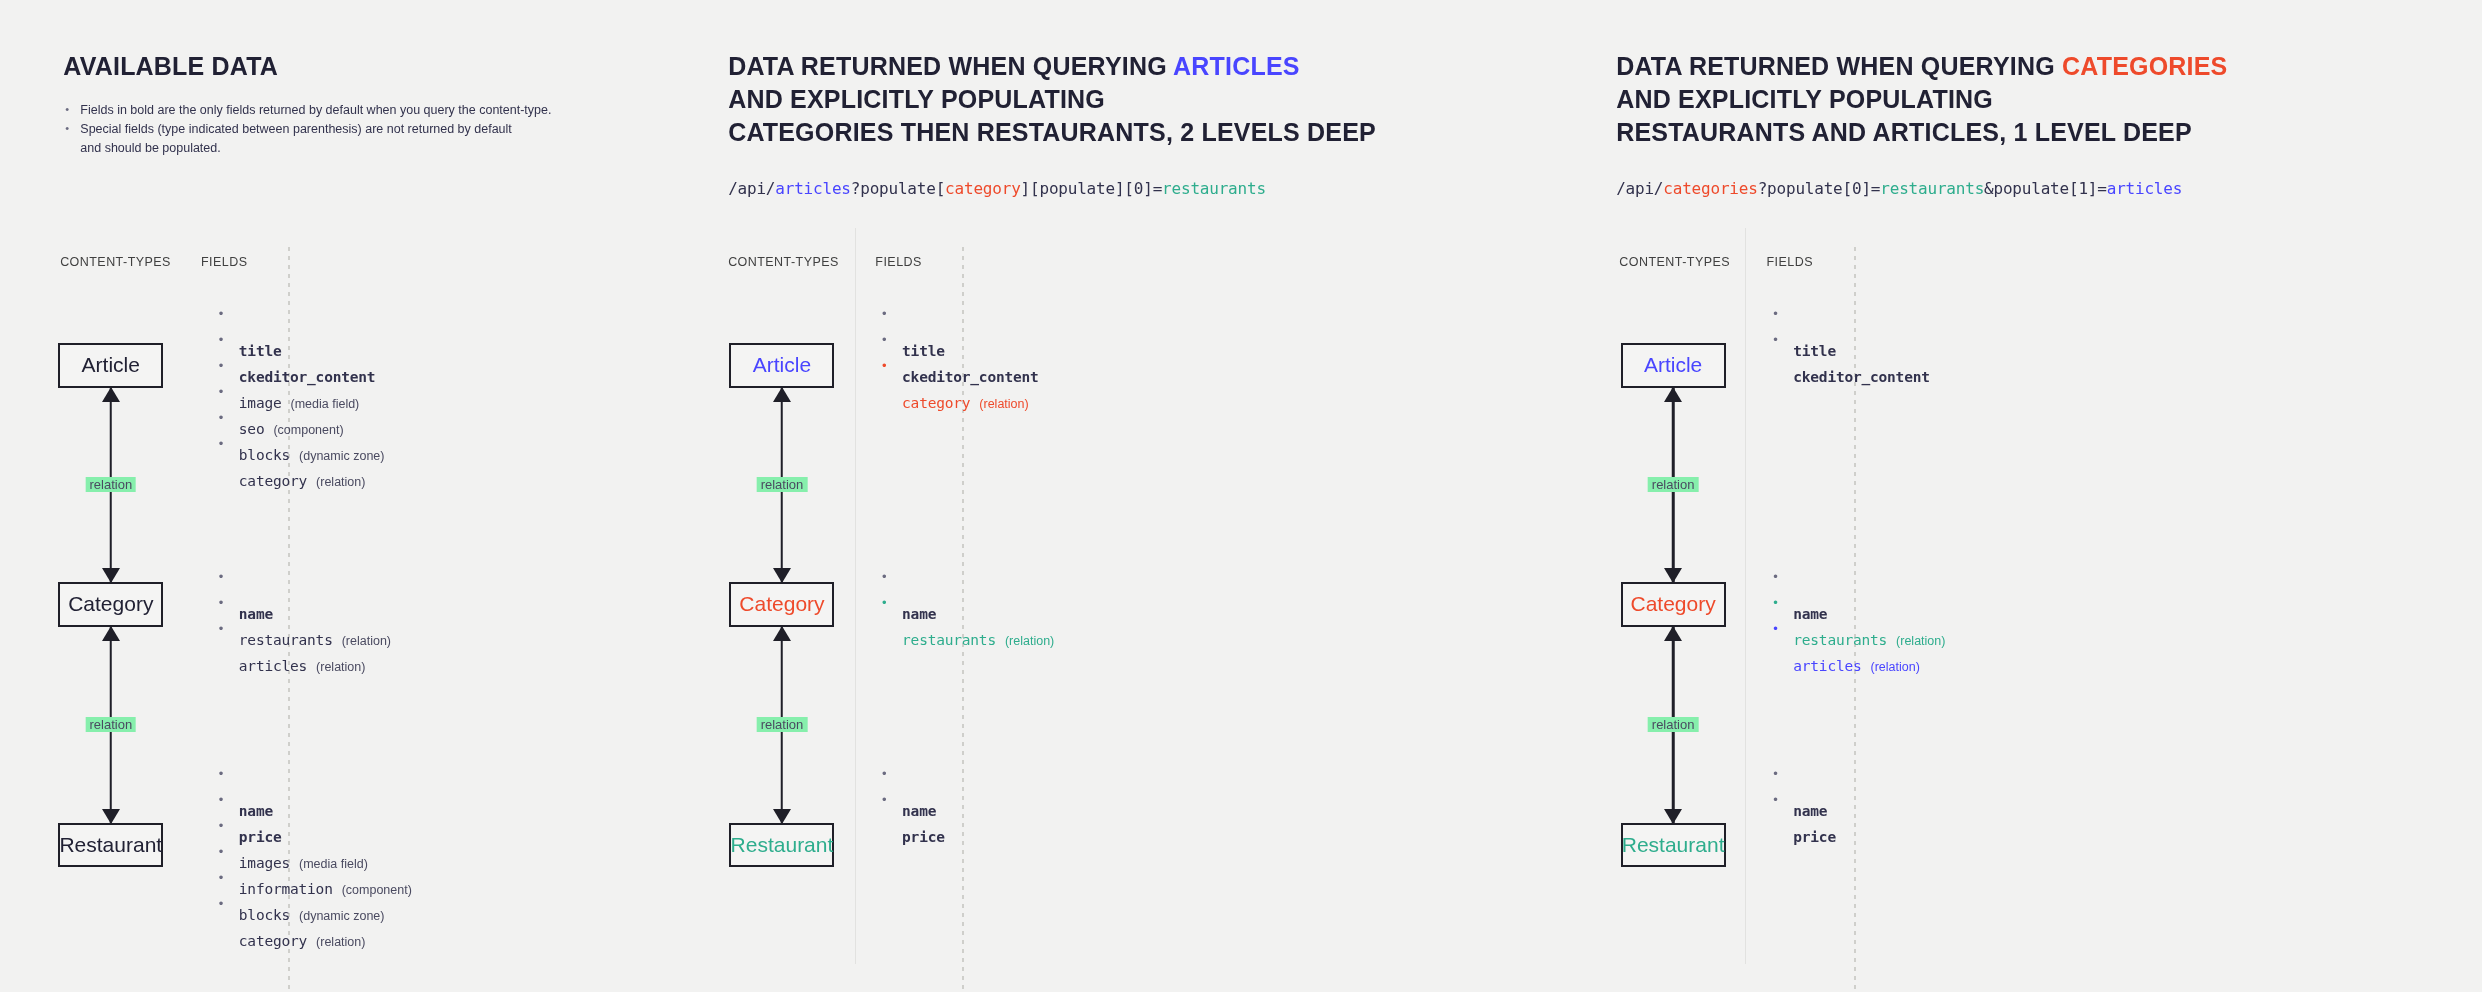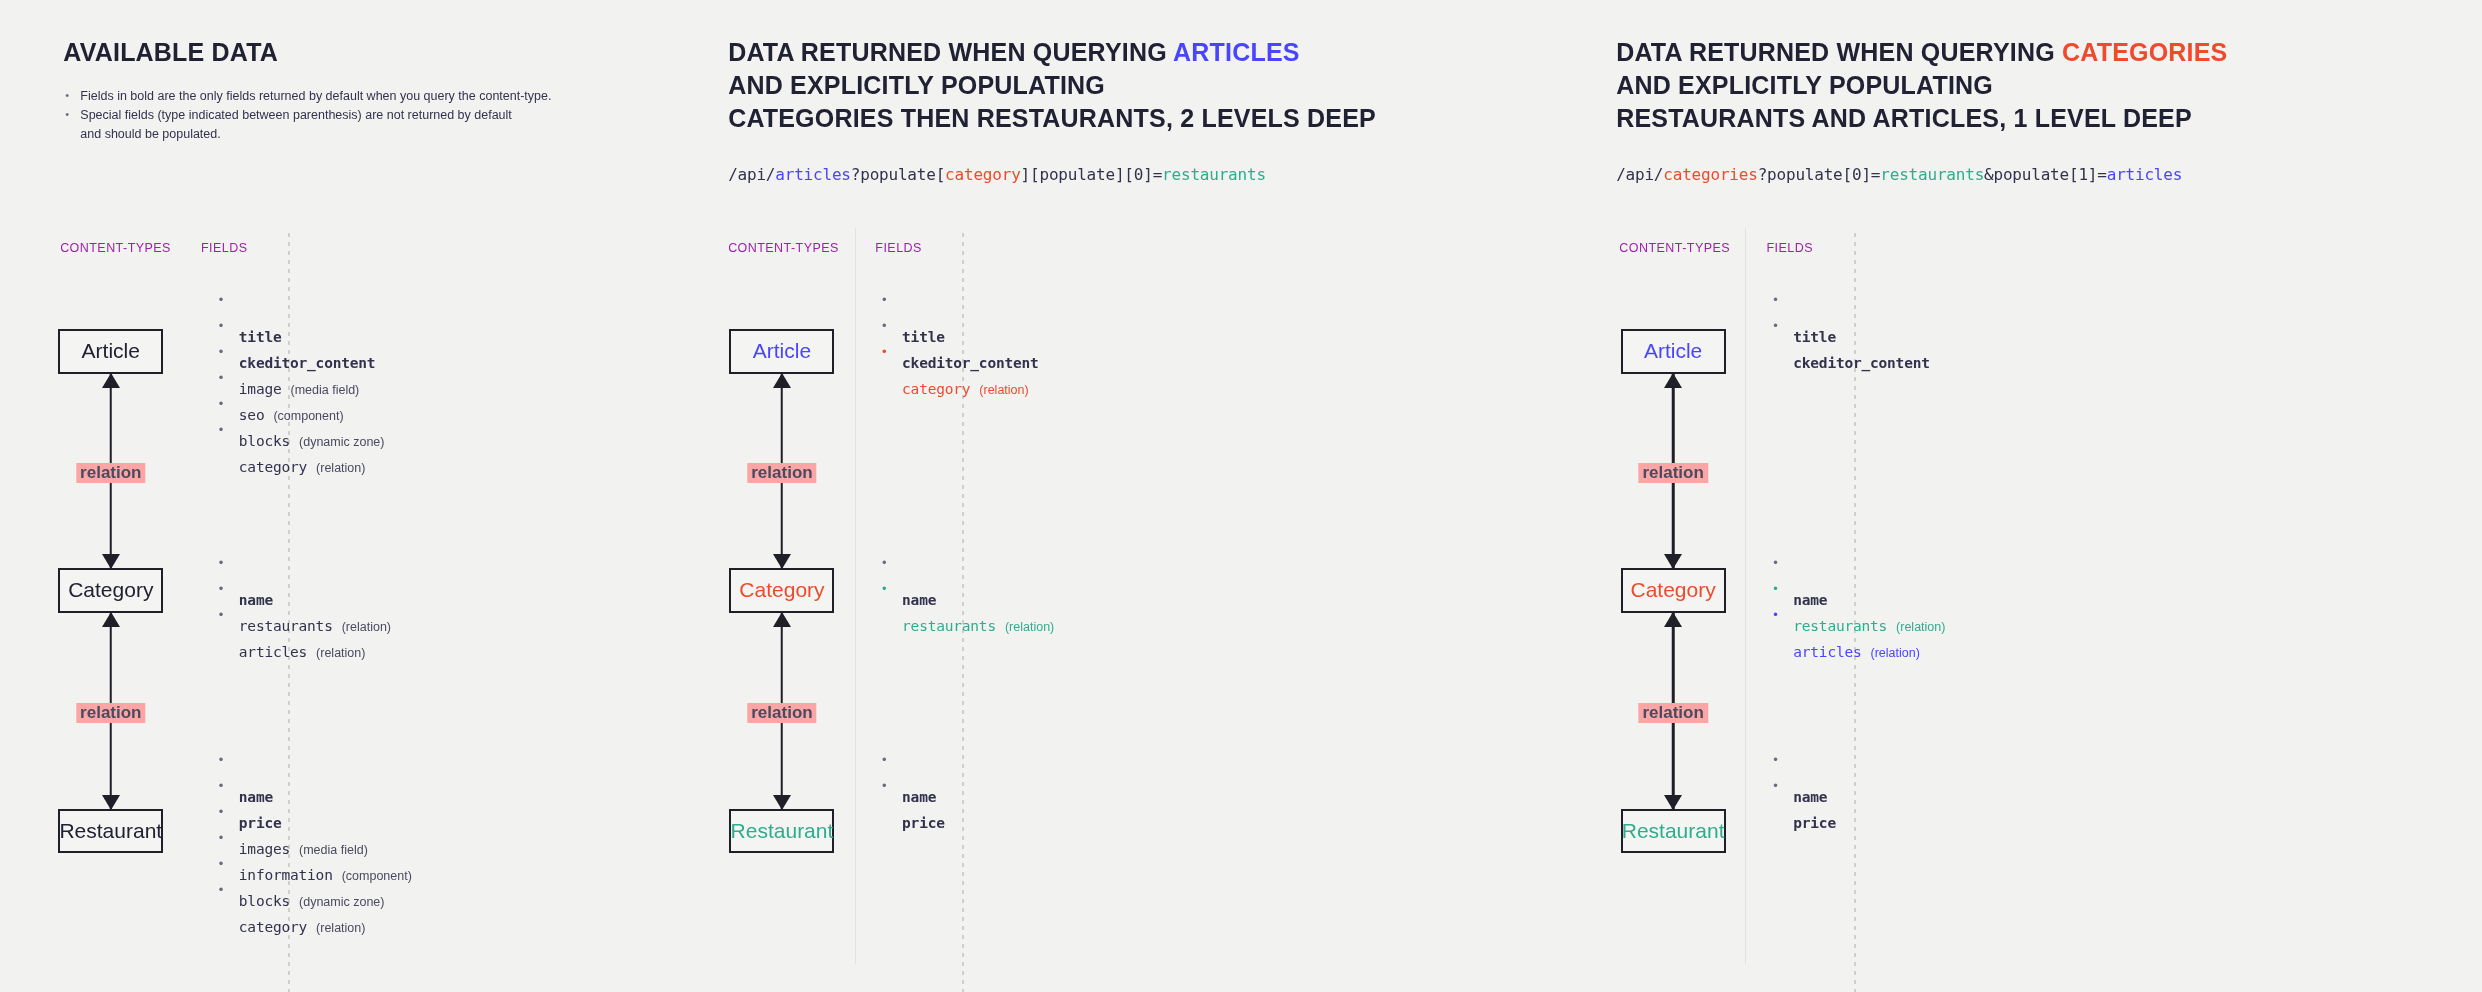--- a/index.html
+++ b/index.html
@@ -5,21 +5,21 @@
   * { box-sizing: border-box; margin: 0; padding: 0; }
   html, body {
     width: 2482px; height: 992px;
     background: #f2f2f1;
     font-family: "Liberation Sans", sans-serif;
     overflow: hidden;
   }
   .page { position: relative; width: 2482px; height: 992px; background: #f2f2f1; }
 
   
-  .panel { position: absolute; top: 0; height: 808px; }
+  .panel { position: absolute; top: 14px; height: 808px; }
   #panel-0 { left: 0px;    width: 855px; }
   #panel-1 { left: 855px;  width: 890px; }
   #panel-2 { left: 1745px; width: 737px; }
 
   .panel-sep {
     position: absolute; top: 228px; width: 1px; height: 736px;
     background: #e2e2e0;
   }
   #sep-a { left: 855px; }
   #sep-b { left: 1745px; }
@@ -53,21 +53,21 @@
     font-family: "DejaVu Sans Mono", "Liberation Mono", monospace;
     font-size: 16px; color: #32324d; letter-spacing: -0.2px;
     white-space: nowrap;
   }
   .endpoint .c-blue  { color: #4945ff; }
   .endpoint .c-red   { color: #ee4a2b; }
   .endpoint .c-green { color: #2ead8d; }
 
   
   .col-label {
-    position: absolute; font-size: 12.5px; color: #a21caf;
+    position: absolute; font-size: 12.5px; color: #404040;
     letter-spacing: .45px; white-space: nowrap;
   }
 
   
   .dotted-div {
     position: absolute; top: 232px; width: 2px; height: 728px;
     background-image: linear-gradient(to bottom, #cfcfcb 0 4px, transparent 4px 9px);
     background-size: 2px 9px;
   }
 
@@ -93,23 +93,23 @@
   }
   .arrow-head.up {
     transform: translateX(-50%); top: -1px;
     border-bottom: 15px solid #1f1f28;
   }
   .arrow-head.down {
     transform: translateX(-50%); bottom: -1px;
     border-top: 15px solid #1f1f28;
   }
   .rel-label {
-    position: absolute; font-size: 17px; color: #4a4a60;
+    position: absolute; font-size: 13px; color: #4a4a60;
     white-space: nowrap; transform: translateX(-50%); left: 50%;
-    background: #fca5a5; padding: 0 4px; font-weight: bold;
+    background: #86efac; padding: 0 4px;
   }
 
   
   .field-group { position: absolute; }
   .field-row {
     position: relative; padding-left: 22px; height: 15.5px;
     margin-bottom: 10.5px; white-space: nowrap;
     display: flex; align-items: baseline;
   }
   .field-row::before {

